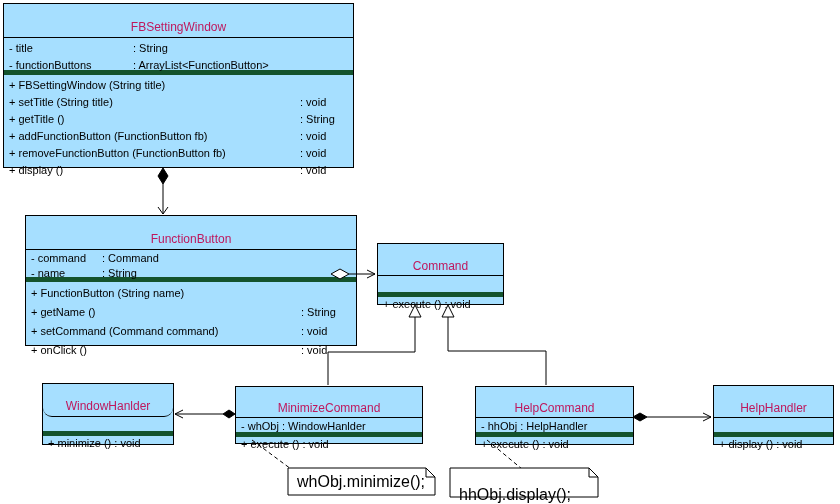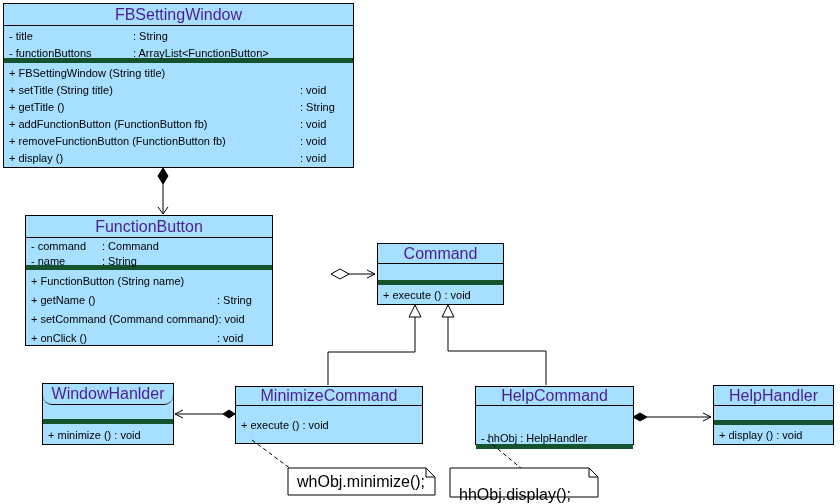--- a/index.html
+++ b/index.html
@@ -7,42 +7,42 @@
     position:relative;width:840px;height:504px;background:#ffffff;
     font-family:"Liberation Sans",sans-serif;overflow:hidden;
   }
   svg.overlay{position:absolute;left:0;top:0;pointer-events:none;}
   .uml-class{
     position:absolute;background:#a6dfff;border:1px solid #000;
     box-sizing:border-box;display:flex;flex-direction:column;
   }
   .cls-title{
     flex:none;display:flex;align-items:center;justify-content:center;
-    font-size:16px;color:#4c1d95;border-bottom:1px solid #000;white-space:nowrap;
+    font-size:12px;color:#be185d;border-bottom:1px solid #000;white-space:nowrap;margin-top:12px;
   }
   .cls-attrs{flex:none;border-bottom:5px solid #14532d;box-sizing:border-box;padding-top:1px;}
   .cls-methods{flex:1;box-sizing:border-box;padding-top:1px;}
   .row{
     display:flex;align-items:center;font-size:11px;color:#000;
     padding:0 5px;white-space:nowrap;overflow:hidden;
   }
   .an{flex:none;} .at{flex:1;}
   .mn{flex:1;} .mt{flex:none;}
 
   
   .c0{left:3px;top:3px;width:351px;height:165px;}
   .c0 .cls-title{height:21px;}
   .c0 .cls-attrs{height:37px;}
   .c0 .cls-attrs .row{height:17px;}
   .c0 .cls-methods .row{height:17px;}
   .c0 .an{width:124px;}
   .c0 .mt{width:48px;}
 
   
-  .c1{left:25px;top:215px;width:248px;height:131px;}
+  .c1{left:25px;top:215px;width:332px;height:131px;}
   .c1 .cls-title{height:21px;}
   .c1 .cls-attrs{height:32px;padding-top:0;}
   .c1 .cls-attrs .row{height:15px;}
   .c1 .cls-methods .row{height:19px;}
   .c1 .an{width:71px;}
   .c1 .mt{width:50px;}
 
   
   .c2{left:377px;top:243px;width:127px;height:62px;}
   .c2 .cls-title{height:19px;}
@@ -52,21 +52,21 @@
   .c3{left:42px;top:383px;width:132px;height:62px;}
   .c3 .cls-title{height:20px;border-radius:9px;}
   .c3 .cls-attrs{height:19px;}
 
   
   .c4{left:235px;top:386px;width:188px;height:58px;}
   .c4 .cls-title{height:18px;}
   .c4 .cls-attrs{height:19px;}
 
   
-  .c5{left:475px;top:386px;width:159px;height:59px;gap:24px;}
+  .c5{left:475px;top:386px;width:159px;height:59px;}
   .c5 .cls-title{height:18px;}
   .c5 .cls-attrs{height:19px;}
 
   
   .c6{left:713px;top:385px;width:121px;height:60px;}
   .c6 .cls-title{height:19px;}
   .c6 .cls-attrs{height:19px;}
 
   .one-row{height:100%;}
 
@@ -169,20 +169,25 @@
     <div class="cls-attrs"></div>
     <div class="cls-methods">
       <div class="row one-row">
           <span>+ minimize () : void</span>
         </div>
     </div>
   </div>
 
   <div class="uml-class c4">
     <div class="cls-title">MinimizeCommand</div>
+    <div class="cls-attrs">
+      <div class="row one-row">
+          <span>- whObj : WindowHanlder</span>
+        </div>
+    </div>
     <div class="cls-methods">
       <div class="row one-row">
           <span>+ execute () : void</span>
         </div>
     </div>
   </div>
 
   <div class="uml-class c5">
     <div class="cls-title">HelpCommand</div>
     <div class="cls-attrs">

